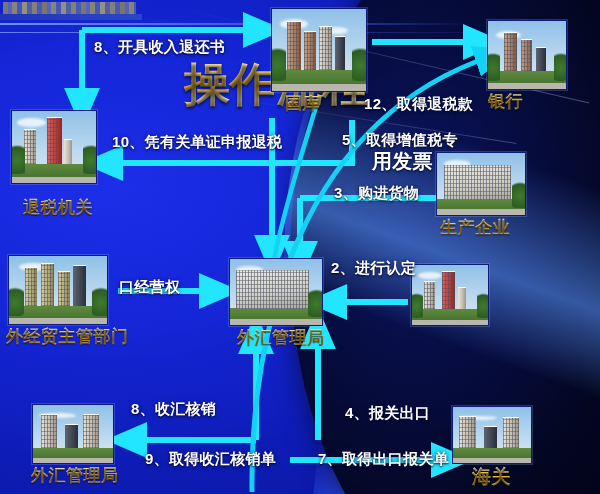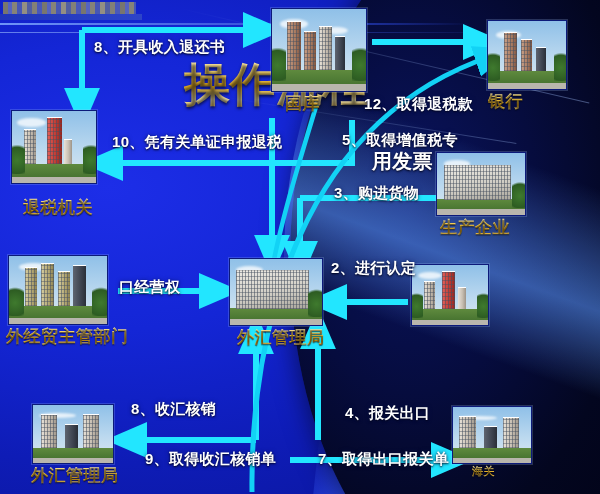--- a/index.html
+++ b/index.html
@@ -288,21 +288,21 @@
       <div class="sky"></div>
       <div class="cloud" style="left:8%;top:16%;width:48%;height:8%"></div>
       <div class="ground"></div>
         <div class="road"></div>
       <div class="tower" style="left:8%;width:22%;height:56%"></div>
       <div class="win" style="left:8%;bottom:26%;width:22%;height:56%"></div>
       <div class="tower dark" style="left:40%;width:16%;height:38%"></div>
       <div class="tower" style="left:64%;width:20%;height:54%"></div>
       <div class="win" style="left:64%;bottom:26%;width:20%;height:54%"></div>
     </div>
-    <div class="nodelabel" style="left:20px;top:58px;font-size:11px;">海关</div>
+    <div class="nodelabel" style="left:20px;top:58px;font-size:19px;">海关</div>
   </div>
 
   <div class="flabel" style="left:94px;top:38px;font-size:15px;">8、开具收入退还书</div>
 
   <div class="flabel" style="left:112px;top:133px;font-size:15px;">10、凭有关单证申报退税</div>
 
   <div class="flabel" style="left:364px;top:95px;font-size:15px;">12、取得退税款</div>
 
   <div class="flabel" style="left:342px;top:131px;font-size:15px;">5、取得增值税专</div>
   <div class="flabel" style="left:372px;top:150px;font-size:20px;">用发票</div>

